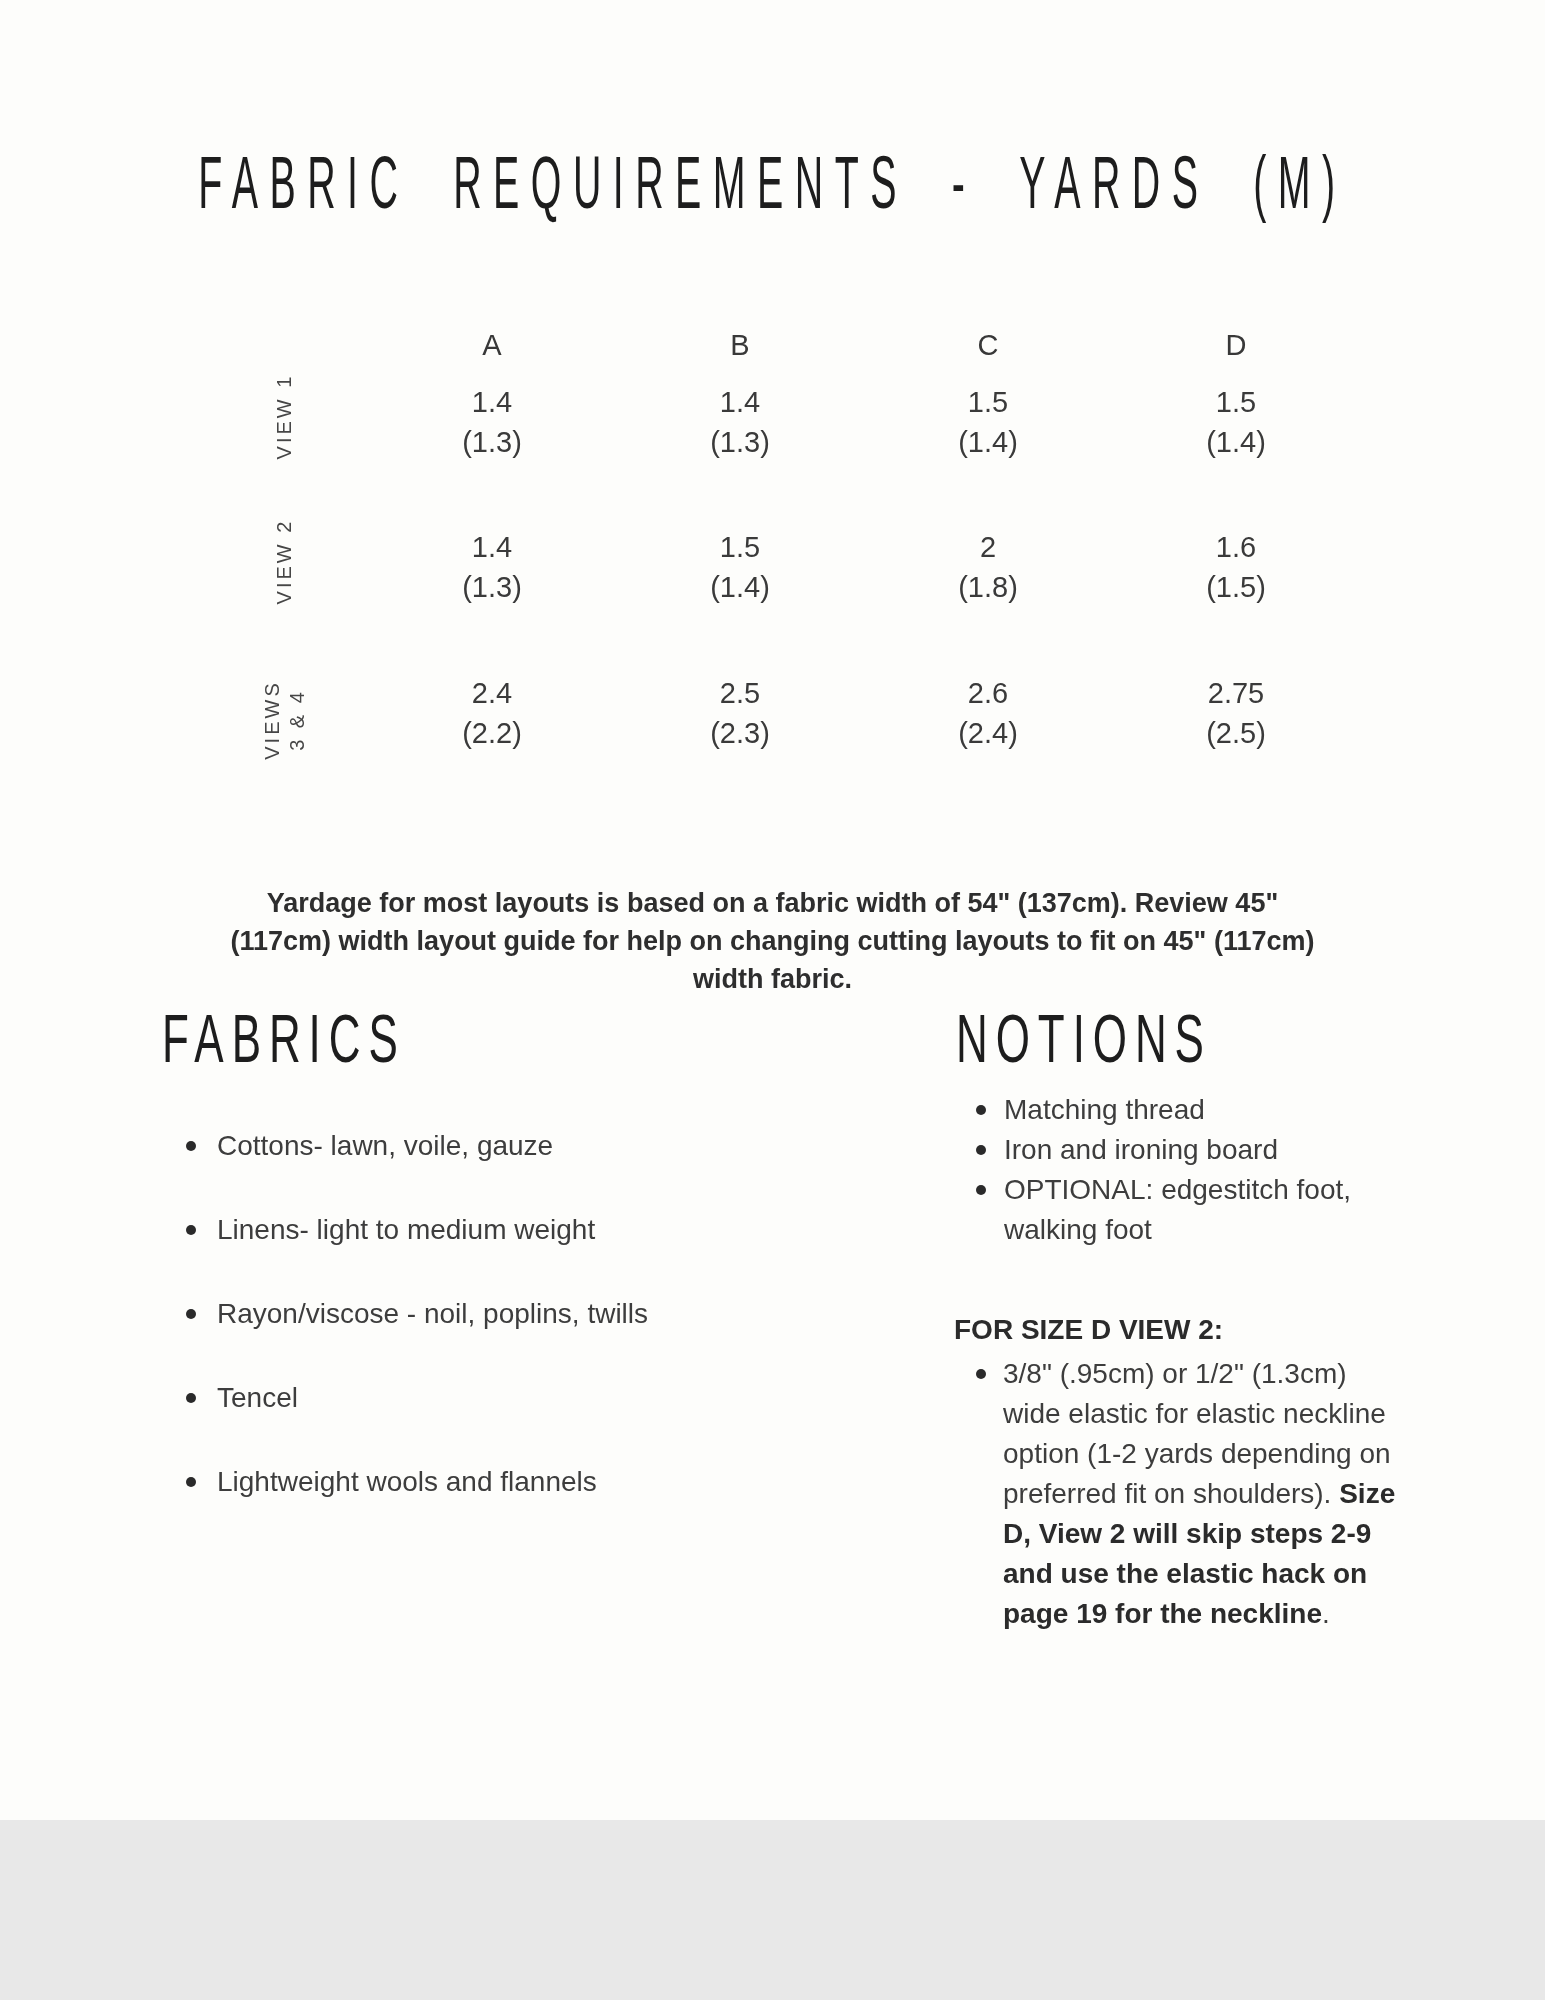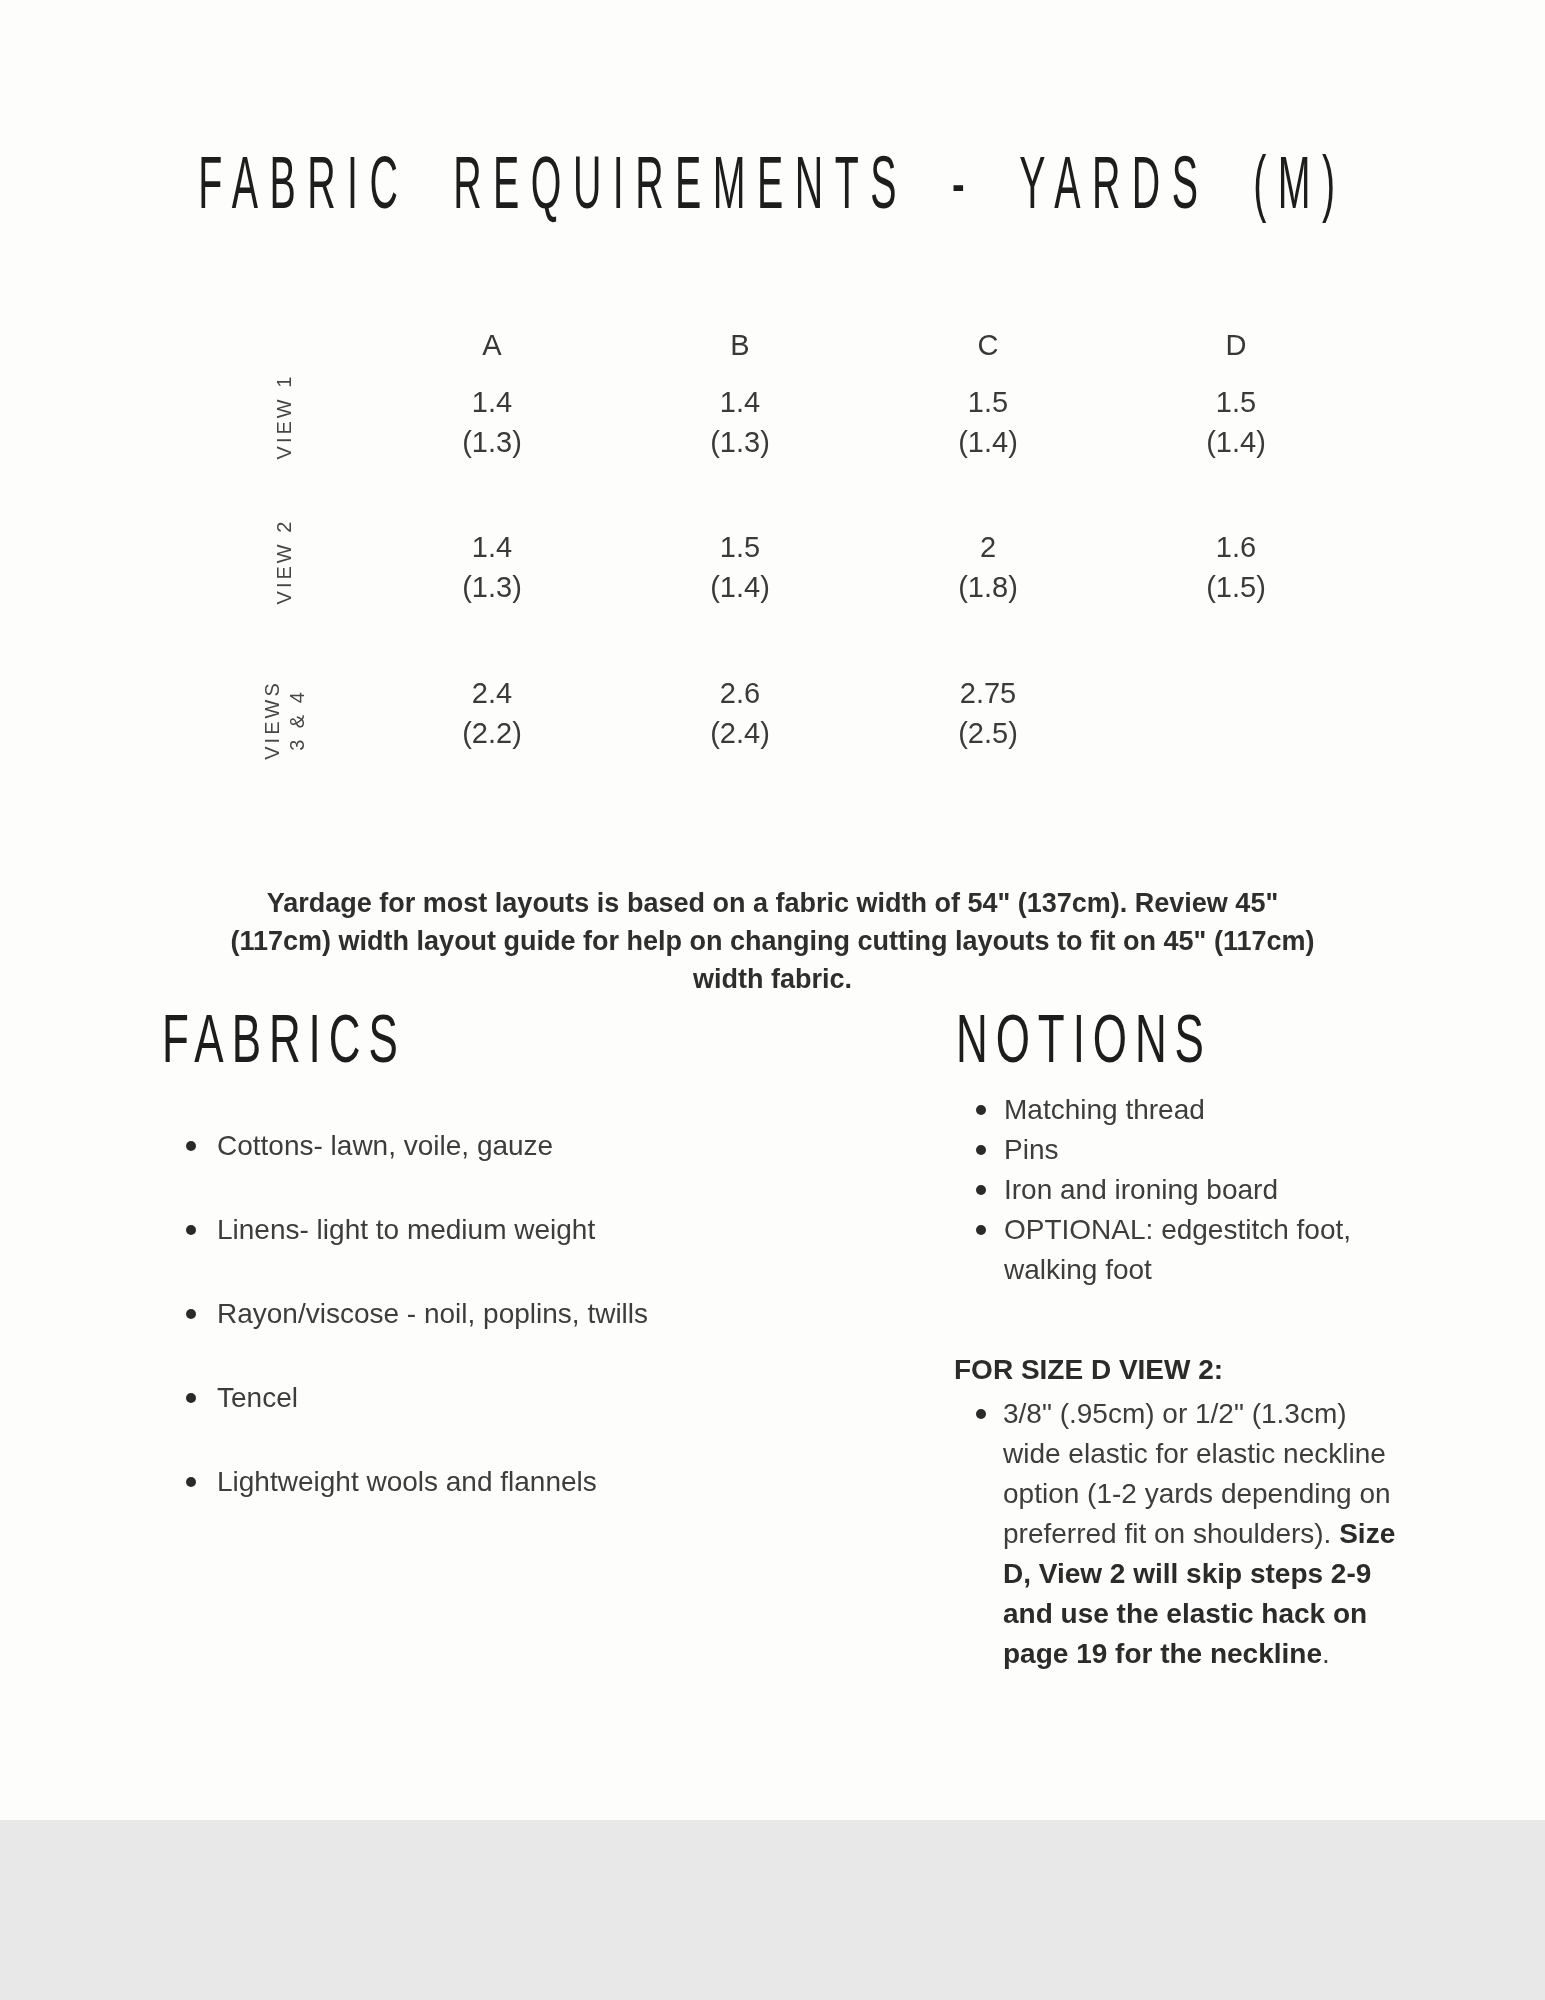--- a/index.html
+++ b/index.html
@@ -152,20 +152,24 @@
 
     <div class="labelcell">
       <span class="rot">VIEWS
 3 &amp; 4</span>
     </div>
     <div class="vcell">
       <div class="yd">2.4</div>
       <div class="mt">(2.2)</div>
     </div>
     <div class="vcell">
+      <div class="yd">2.5</div>
+      <div class="mt">(2.3)</div>
+    </div>
+    <div class="vcell">
       <div class="yd">2.6</div>
       <div class="mt">(2.4)</div>
     </div>
     <div class="vcell">
       <div class="yd">2.75</div>
       <div class="mt">(2.5)</div>
     </div>
   </div>
 
   <div class="note">Yardage for most layouts is based on a fabric width of 54" (137cm). Review 45" (117cm) width layout guide for help on changing cutting layouts to fit on 45" (117cm) width fabric.</div>
@@ -178,21 +182,20 @@
       <li>Rayon/viscose - noil, poplins, twills</li>
       <li>Tencel</li>
       <li>Lightweight wools and flannels</li>
     </ul>
   </div>
 
   <div class="col-right">
     <div class="section-heading" style="margin-left:2px;">NOTIONS</div>
     <ul class="dotlist notion-list">
       <li>Matching thread</li>
-      <li>Pins</li>
       <li>Iron and ironing board</li>
       <li>OPTIONAL: edgestitch foot, walking foot</li>
     </ul>
 
     <div class="sized-heading">FOR SIZE D VIEW 2:</div>
     <ul class="dotlist elastic-list">
       <li><span>3/8" (.95cm) or 1/2" (1.3cm) wide elastic for elastic neckline option (1-2 yards depending on preferred fit on shoulders). </span><span class="bold-run">Size D, View 2 will skip steps 2-9 and use the elastic hack on page 19 for the neckline</span><span>.</span></li>
     </ul>
   </div>
 

